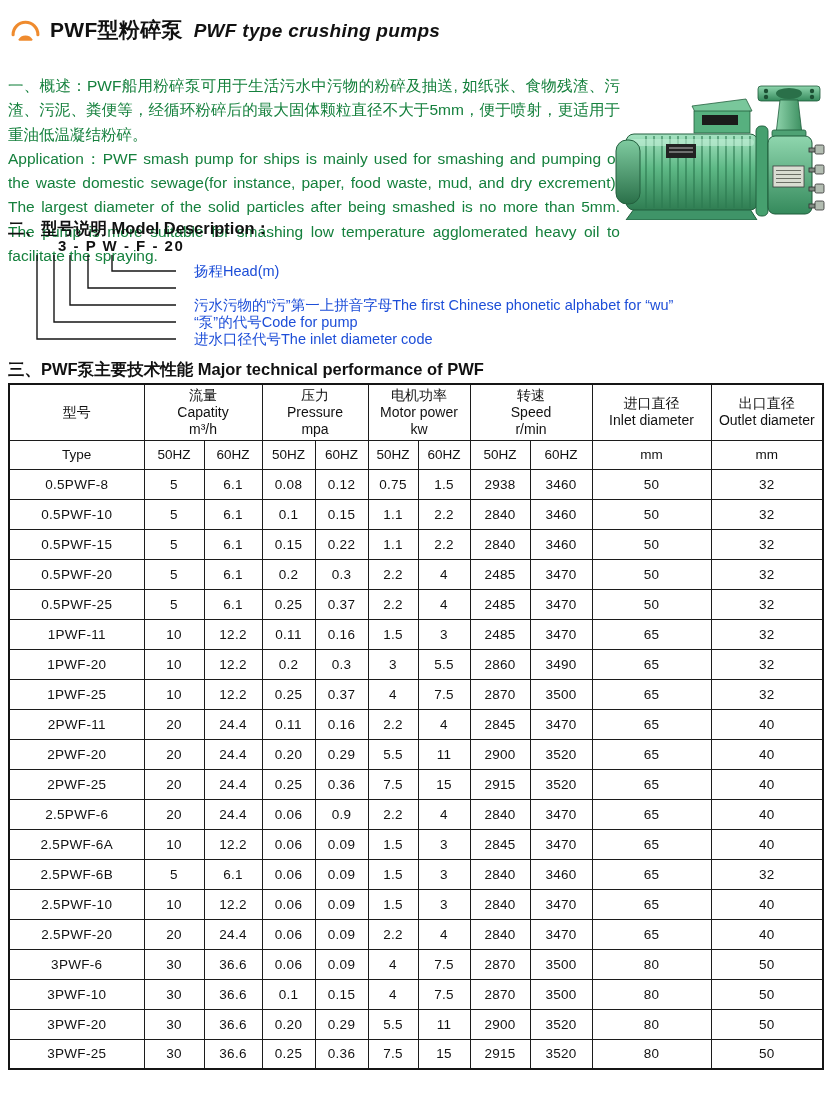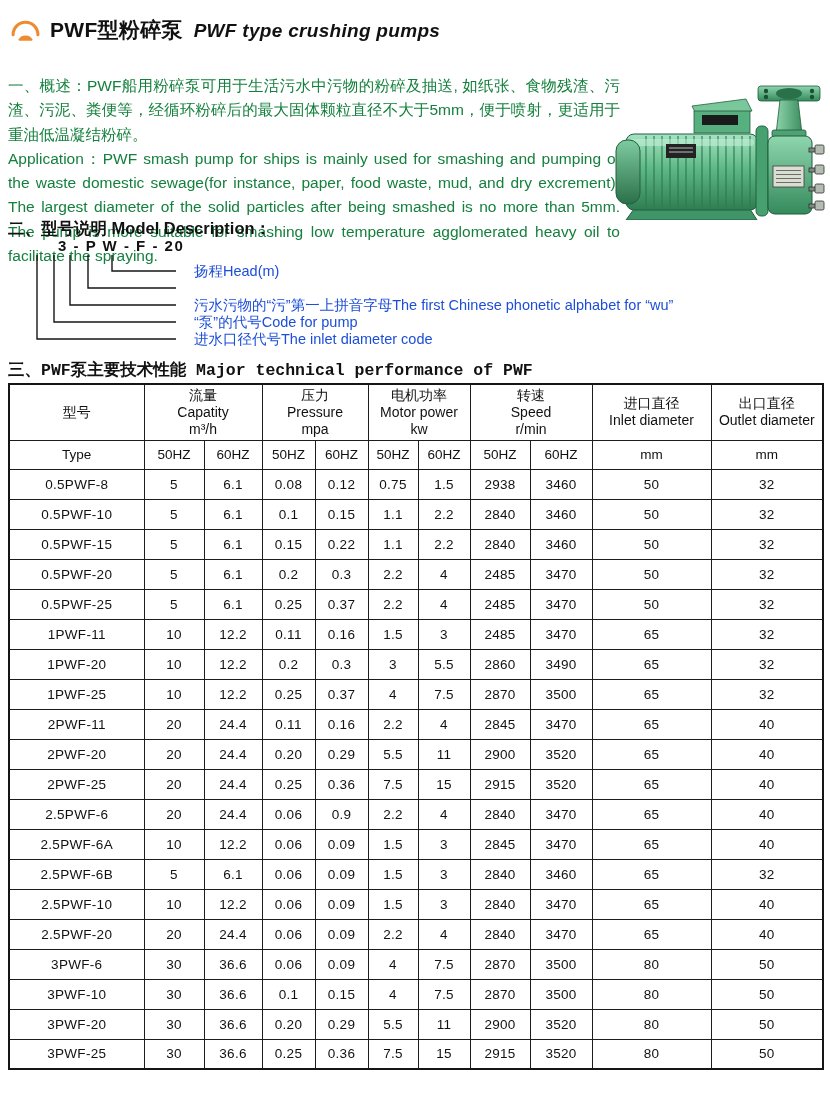--- a/index.html
+++ b/index.html
@@ -17,21 +17,21 @@
   .overview { position:absolute; top:74px; left:8px; width:612px; text-align:justify;
               font-size:15.5px; line-height:24.3px; color:#15803d; }
   .overview p { margin:0; }
 
   
   .pump-fig { position:absolute; top:82px; right:5px; width:215px; height:138px; }
 
   
   .sec-h { position:absolute; left:8px; font-size:16.5px; font-weight:bold; white-space:nowrap; }
   #sec2-h { top:218px; }
-  #sec3-h { top:359px;font-family:Liberation Mono, monospace; }
+  #sec3-h { top:359px; }
 
   
   .model-diag { position:absolute; top:237px; left:24px; width:780px; height:116px; }
   .model-code { position:absolute; left:6px; top:0; font-size:15px; font-weight:bold;
                 letter-spacing:1.5px; white-space:nowrap;margin-left:28px; }
   .model-diag svg.conn { position:absolute; left:0; top:0; }
   .model-label { position:absolute; left:158px; height:17px; line-height:17px;
                  font-size:14.5px; white-space:nowrap; color:#1d4ed8;margin-left:12px; }
 
   

